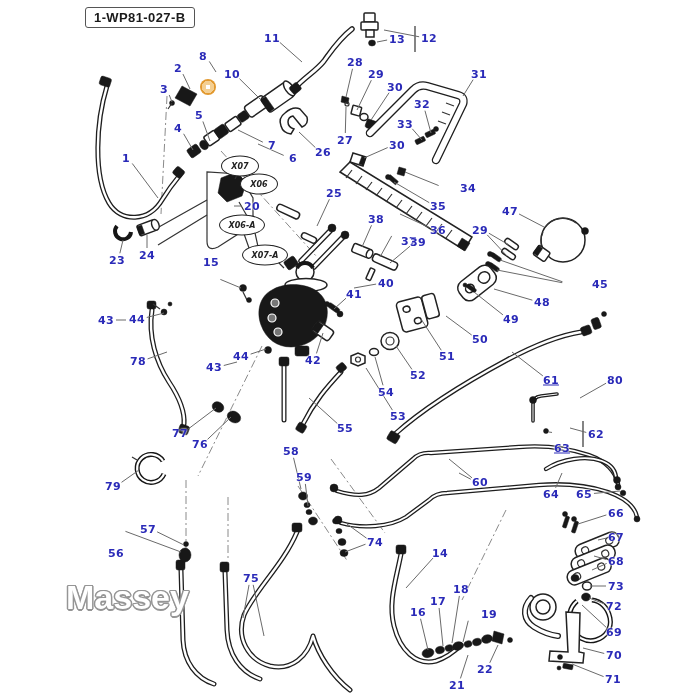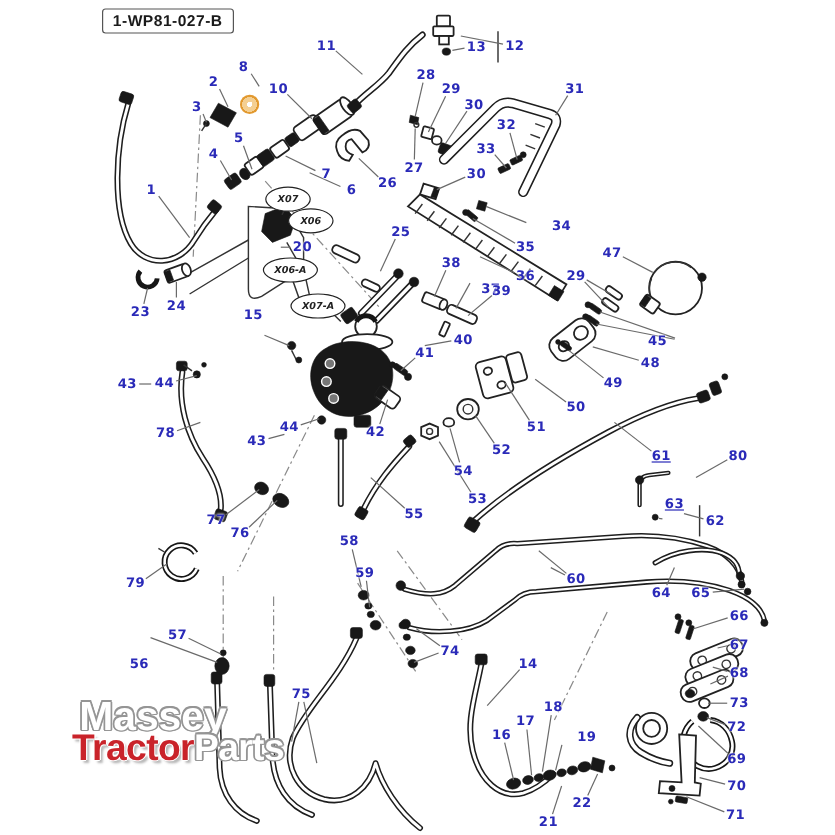--- a/index.html
+++ b/index.html
@@ -472,21 +472,20 @@
     </svg>
 
   <div class="part-box">
     <span>1-WP81-027-B</span>
   </div>
 
   <div class="hl-marker" id="hl" style="left: 208px; top: 87px;"></div>
 
   <div class="watermark">
     <div class="wm-line1 wm-outline">Massey</div>
-    <div class="wm-line2"><span class="wm-red">Tractor</span><span class="wm-outline">Parts</span></div>
   </div>
 
 <div class="callout" style="left: 126px; top: 158px;">1</div>
     <div class="callout" style="left: 178px; top: 68px;">2</div>
     <div class="callout" style="left: 164px; top: 89px;">3</div>
     <div class="callout" style="left: 178px; top: 128px;">4</div>
     <div class="callout" style="left: 199px; top: 115px;">5</div>
     <div class="callout" style="left: 293px; top: 158px;">6</div>
     <div class="callout" style="left: 272px; top: 145px;">7</div>
     <div class="callout" style="left: 203px; top: 56px;">8</div>
@@ -521,39 +520,39 @@
     <div class="callout" style="left: 397px; top: 241px; margin-left: 12px;">37</div>
     <div class="callout" style="left: 376px; top: 219px;">38</div>
     <div class="callout" style="left: 418px; top: 242px;">39</div>
     <div class="callout" style="left: 386px; top: 283px;">40</div>
     <div class="callout" style="left: 354px; top: 294px;">41</div>
     <div class="callout" style="left: 313px; top: 360px;">42</div>
     <div class="callout" style="left: 106px; top: 320px;">43</div>
     <div class="callout" style="left: 137px; top: 319px;">44</div>
     <div class="callout" style="left: 214px; top: 367px;">43</div>
     <div class="callout" style="left: 241px; top: 356px;">44</div>
-    <div class="callout" style="left: 548px; top: 284px;">45</div>
+    <div class="callout" style="left: 600px; top: 284px;">45</div>
     <div class="callout" style="left: 480px; top: 230px;">29</div>
     <div class="callout" style="left: 510px; top: 211px;">47</div>
     <div class="callout" style="left: 542px; top: 302px;">48</div>
     <div class="callout" style="left: 511px; top: 319px;">49</div>
     <div class="callout" style="left: 480px; top: 339px;">50</div>
     <div class="callout" style="left: 447px; top: 356px;">51</div>
     <div class="callout" style="left: 418px; top: 375px;">52</div>
     <div class="callout" style="left: 398px; top: 416px;">53</div>
     <div class="callout" style="left: 386px; top: 392px; text-align: center;">54</div>
     <div class="callout" style="left: 345px; top: 428px;">55</div>
     <div class="callout" style="left: 116px; top: 529px; margin-top: 24px;">56</div>
     <div class="callout" style="left: 148px; top: 529px;">57</div>
     <div class="callout" style="left: 291px; top: 451px;">58</div>
     <div class="callout" style="left: 304px; top: 477px;">59</div>
     <div class="callout" style="left: 480px; top: 482px;">60</div>
     <div class="callout" style="left: 551px; top: 380px; text-decoration: underline;">61</div>
     <div class="callout" style="left: 596px; top: 434px;">62</div>
-    <div class="callout" style="left: 562px; top: 420px; text-decoration: underline;">63</div>
+    <div class="callout" style="left: 562px; top: 448px; text-decoration: underline;">63</div>
     <div class="callout" style="left: 551px; top: 494px;">64</div>
     <div class="callout" style="left: 584px; top: 494px;">65</div>
     <div class="callout" style="left: 616px; top: 513px;">66</div>
     <div class="callout" style="left: 616px; top: 537px;">67</div>
     <div class="callout" style="left: 616px; top: 561px;">68</div>
     <div class="callout" style="left: 614px; top: 632px;">69</div>
     <div class="callout" style="left: 614px; top: 655px;">70</div>
     <div class="callout" style="left: 613px; top: 679px;">71</div>
     <div class="callout" style="left: 614px; top: 606px;">72</div>
     <div class="callout" style="left: 616px; top: 586px;">73</div>

